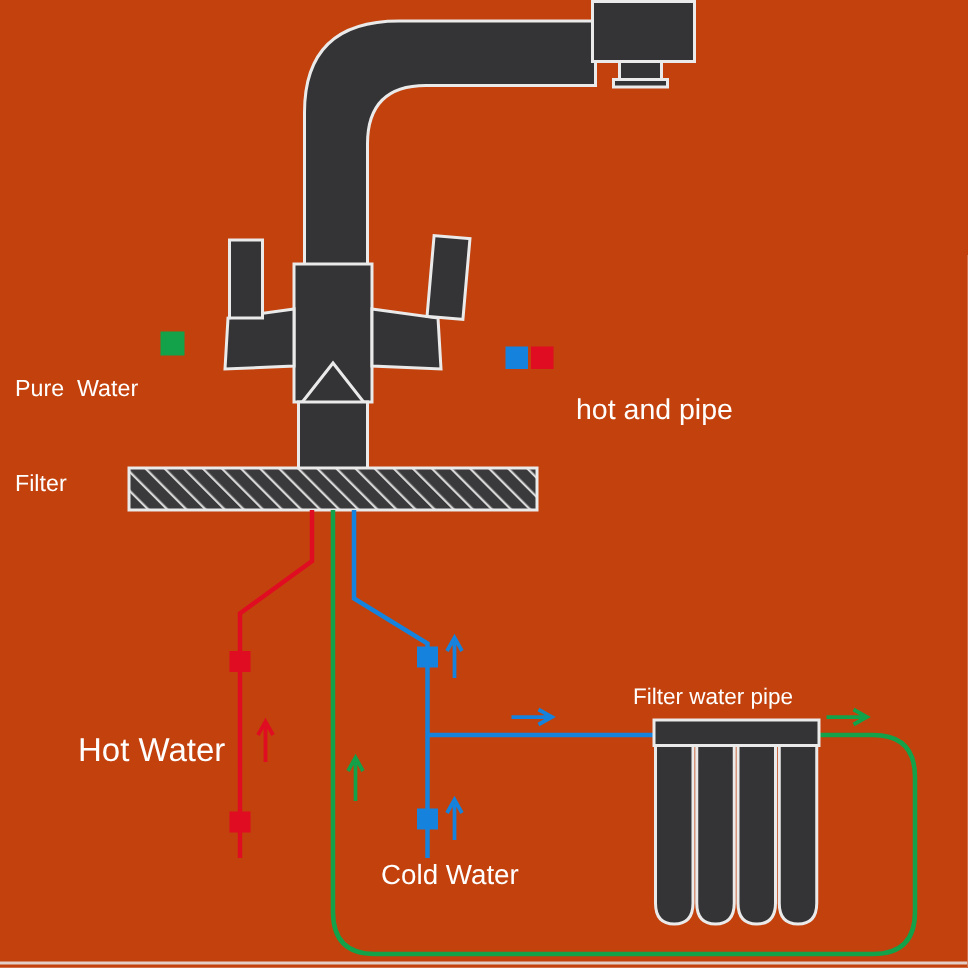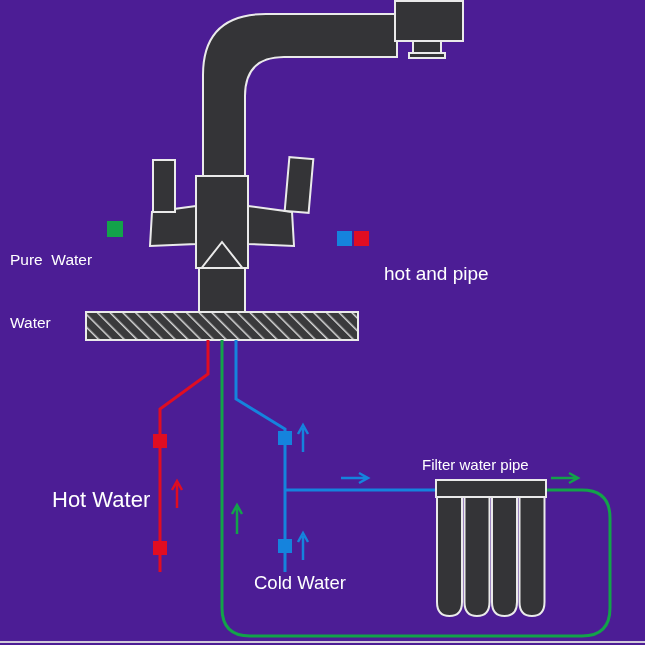--- a/index.html
+++ b/index.html
@@ -1,20 +1,20 @@
 <!DOCTYPE html>
 <html><head>
 <meta charset="utf-8">
 <style>
   html,body{margin:0;padding:0;}
   body{font-family:"Liberation Sans", sans-serif;}
   .canvas{
     position:relative;
     width:645px;height:645px;
-    background:#4c1d95;
+    background:#c2410c;
     overflow:hidden;
   }
   .diagram-svg{position:absolute;left:0;top:0;}
   .label{
     position:absolute;
     color:#ffffff;
     -webkit-font-smoothing:antialiased;
     white-space:pre;
   }
   .label-pure{left:10px;top:207px;font-size:15.5px;line-height:21px;}
@@ -95,21 +95,21 @@
       <rect x="436" y="480" width="110" height="17"></rect>
       <path d="M 437,497 L 437,602 Q 437,616 449.5,616 Q 462,616 462,602 L 462,497 Z"></path>
       <path d="M 464.5,497 L 464.5,602 Q 464.5,616 477,616 Q 489.5,616 489.5,602 L 489.5,497 Z"></path>
       <path d="M 492,497 L 492,602 Q 492,616 504.5,616 Q 517,616 517,602 L 517,497 Z"></path>
       <path d="M 519.5,497 L 519.5,602 Q 519.5,616 532,616 Q 544.5,616 544.5,602 L 544.5,497 Z"></path>
     </g>
   </svg>
 
   <div class="label label-pure">
     <div>Pure  Water</div>
-    <div>Water</div>
+    <div>Filter</div>
   </div>
 
   <div class="label label-hotcold">
     <div>hot and pipe</div>
   </div>
 
   <div class="label label-hotwater">Hot Water</div>
 
   <div class="label label-coldwater">Cold Water</div>
 

